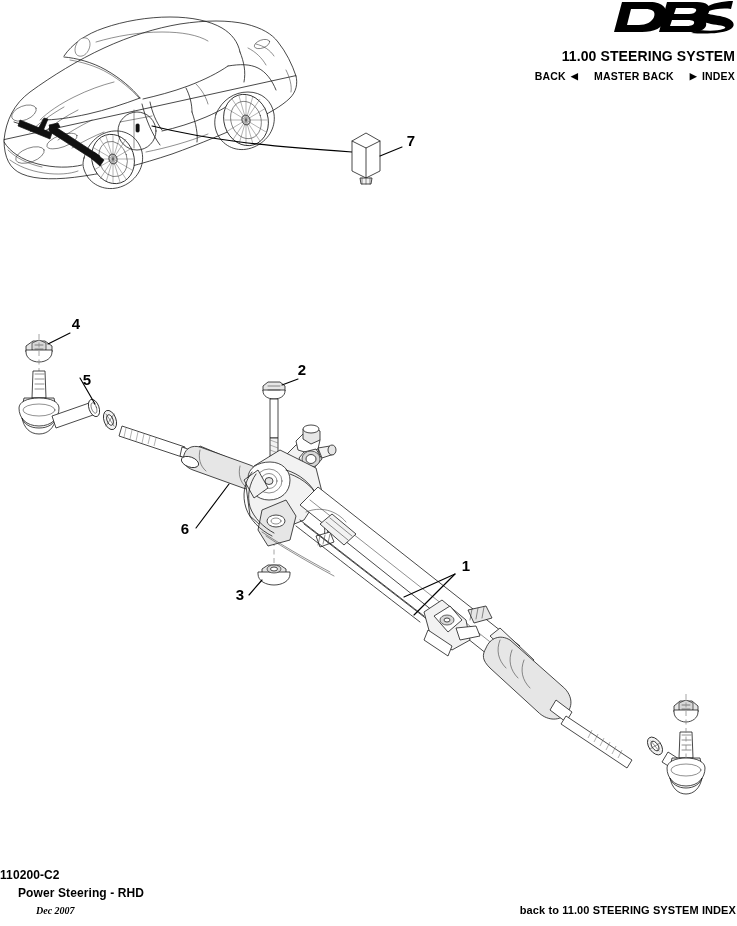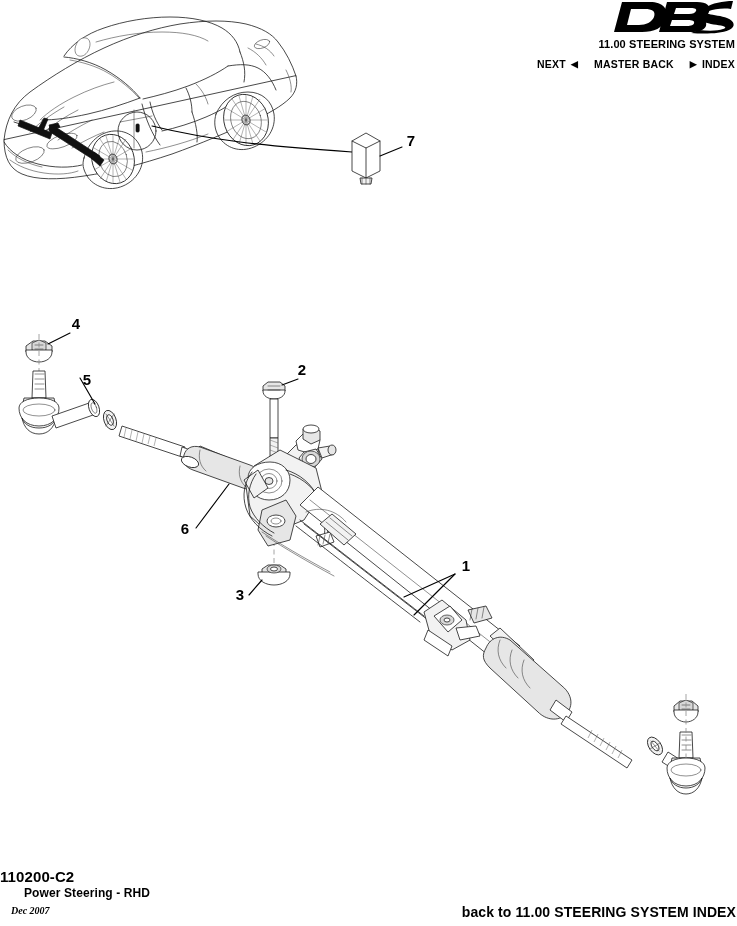--- a/index.html
+++ b/index.html
@@ -11,38 +11,38 @@
     position:relative;
     overflow:hidden;
   }
   .page{position:absolute;left:0;top:0;width:737px;height:926px;}
 
   
   .header{position:absolute;right:0;top:0;width:300px;text-align:right;padding-right:2px;}
   .logo-wrap{height:34px;position:relative;}
   .logo-svg{position:absolute;right:0;top:0;}
   .doc-title{
-    font-size:11px;font-weight:bold;letter-spacing:.1px;
-    margin-top:2px;line-height:16px;white-space:nowrap;
+    font-size:14px;font-weight:bold;letter-spacing:.1px;
+    margin-top:14px;line-height:16px;white-space:nowrap;
   }
   .navbar{
     margin-top:6px;font-size:10.5px;font-weight:bold;
     display:flex;justify-content:flex-end;align-items:center;gap:5px;
     white-space:nowrap;letter-spacing:.2px;
   }
   .navbar .navitem{cursor:pointer;}
   .navbar .arrow{font-size:9px;line-height:10px;}
   .nav-gap{display:inline-block;width:6px;}
 
   
   .footer{position:absolute;left:0;bottom:0;width:737px;height:60px;}
-  .f-part{position:absolute;left:0;top:2px;font-size:15px;font-weight:bold;letter-spacing:.1px;text-align:center;}
-  .f-desc{position:absolute;left:16px;top:20px;font-size:12px;font-weight:bold;letter-spacing:.1px;padding-left:8px;}
-  .f-date{position:absolute;left:11px;top:39px;font-size:10px;font-style:italic;font-family:"Liberation Serif",serif;font-weight:bold;}
-  .f-link{position:absolute;right:1px;top:38px;font-size:14px;font-weight:bold;letter-spacing:.1px;cursor:pointer;white-space:nowrap;padding-left:16px;}
+  .f-part{position:absolute;left:0;top:2px;font-size:12px;font-weight:bold;letter-spacing:.1px;text-align:center;}
+  .f-desc{position:absolute;left:10px;top:20px;font-size:12px;font-weight:bold;letter-spacing:.1px;padding-left:8px;}
+  .f-date{position:absolute;left:0;top:39px;font-size:10px;font-style:italic;font-family:"Liberation Serif",serif;font-weight:bold;padding-left:36px;}
+  .f-link{position:absolute;right:1px;top:38px;font-size:11px;font-weight:bold;letter-spacing:.1px;cursor:pointer;white-space:nowrap;padding-left:16px;}
 
   
   .art{position:absolute;left:0;top:0;width:737px;height:926px;}
   svg{display:block;overflow:visible;}
   .ln{fill:none;stroke:#1a1a1a;stroke-width:.8;stroke-linejoin:round;stroke-linecap:round;}
   .ln-t{fill:none;stroke:#333;stroke-width:.55;stroke-linejoin:round;stroke-linecap:round;}
   .ln-h{fill:none;stroke:#555;stroke-width:.45;}
   .fillw{fill:#ffffff;stroke:#1a1a1a;stroke-width:.8;stroke-linejoin:round;}
   .fillw-t{fill:#ffffff;stroke:#333;stroke-width:.55;stroke-linejoin:round;}
   .fillg{fill:#f2f2f2;stroke:#1a1a1a;stroke-width:.8;stroke-linejoin:round;}
@@ -393,21 +393,21 @@
                    C121 27 121 28 118 29 C113 31 103 31 94 30 L86 33
                    C98 34 115 34 124 30 C131 27 130 21 122 18 C117 16 108 15 104 14
                    C101 13 101 12 104 11 C109 9 118 8 126 9 Z"></path>
         </g>
       </svg>
     </div>
 
     <div class="doc-title">11.00 STEERING SYSTEM</div>
 
     <div class="navbar">
-      <span class="navitem">NEXT</span>
+      <span class="navitem">BACK</span>
       <span class="arrow">◀</span>
       <span class="nav-gap"></span>
       <span class="navitem">MASTER BACK</span>
       <span class="nav-gap"></span>
       <span class="arrow">▶</span>
       <span class="navitem">INDEX</span>
     </div>
 
   </div>
 

